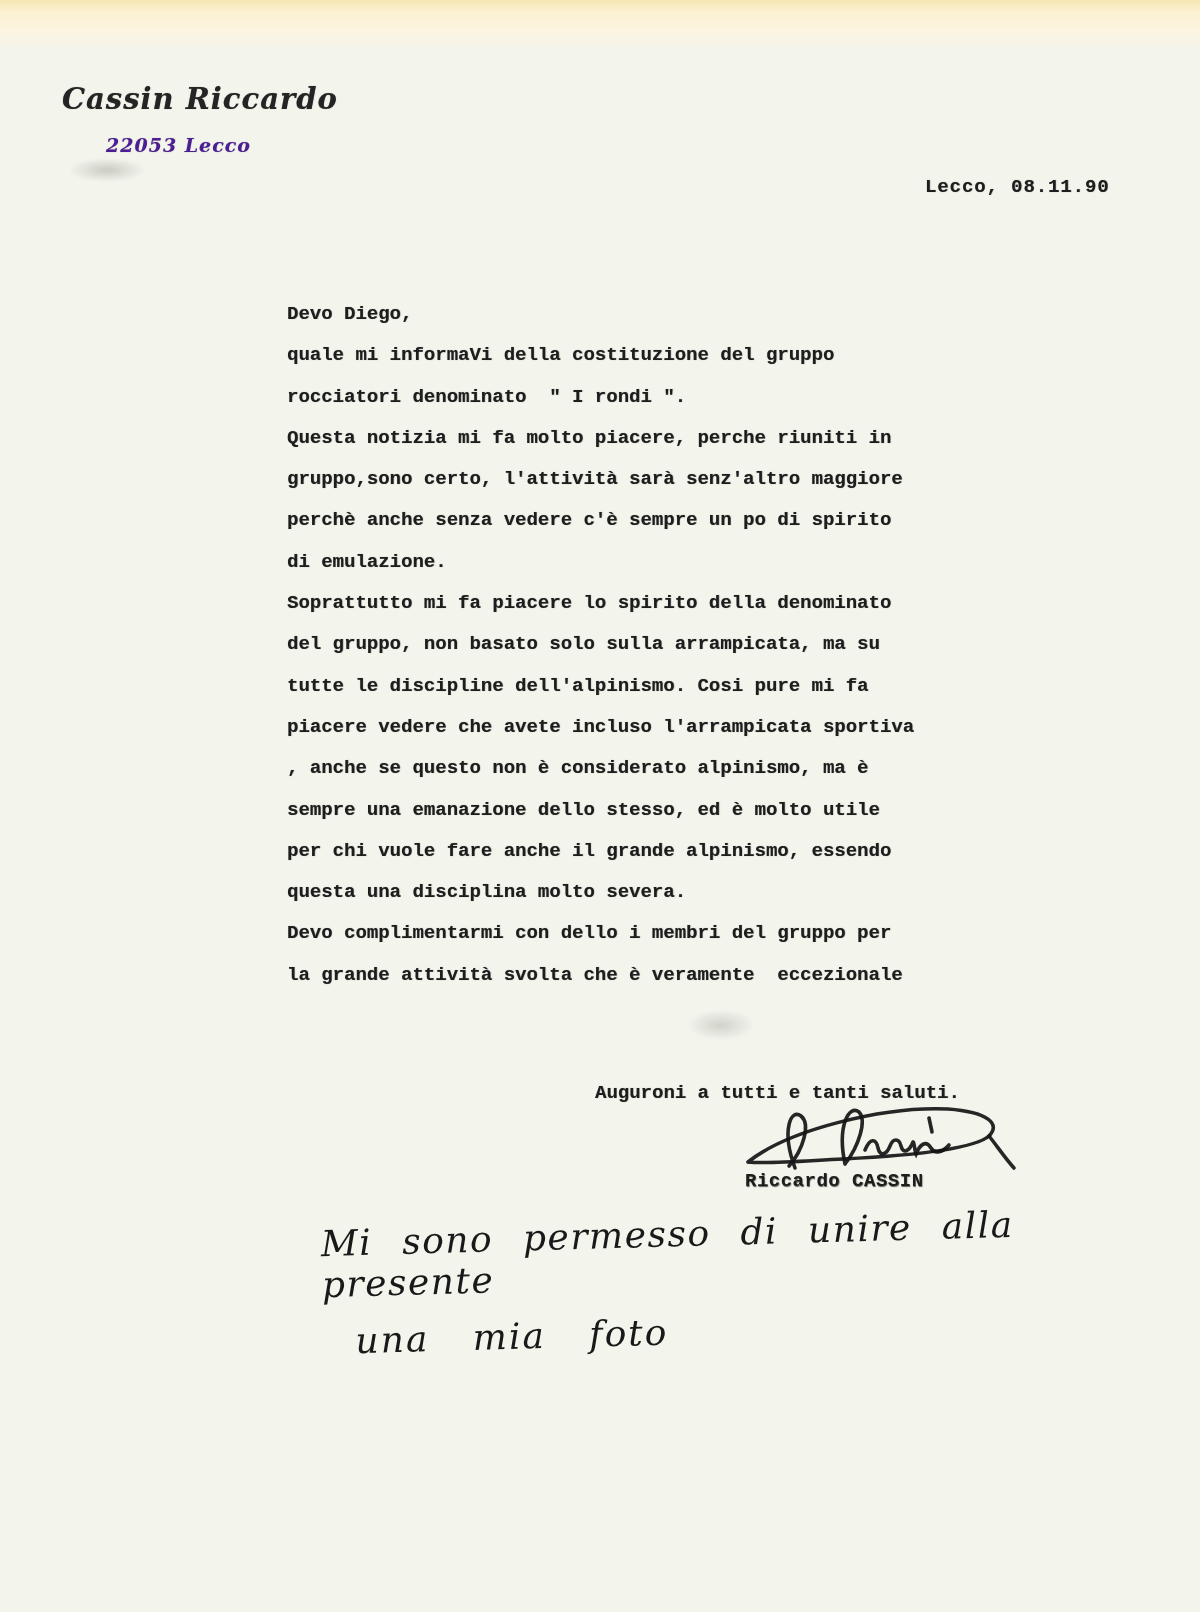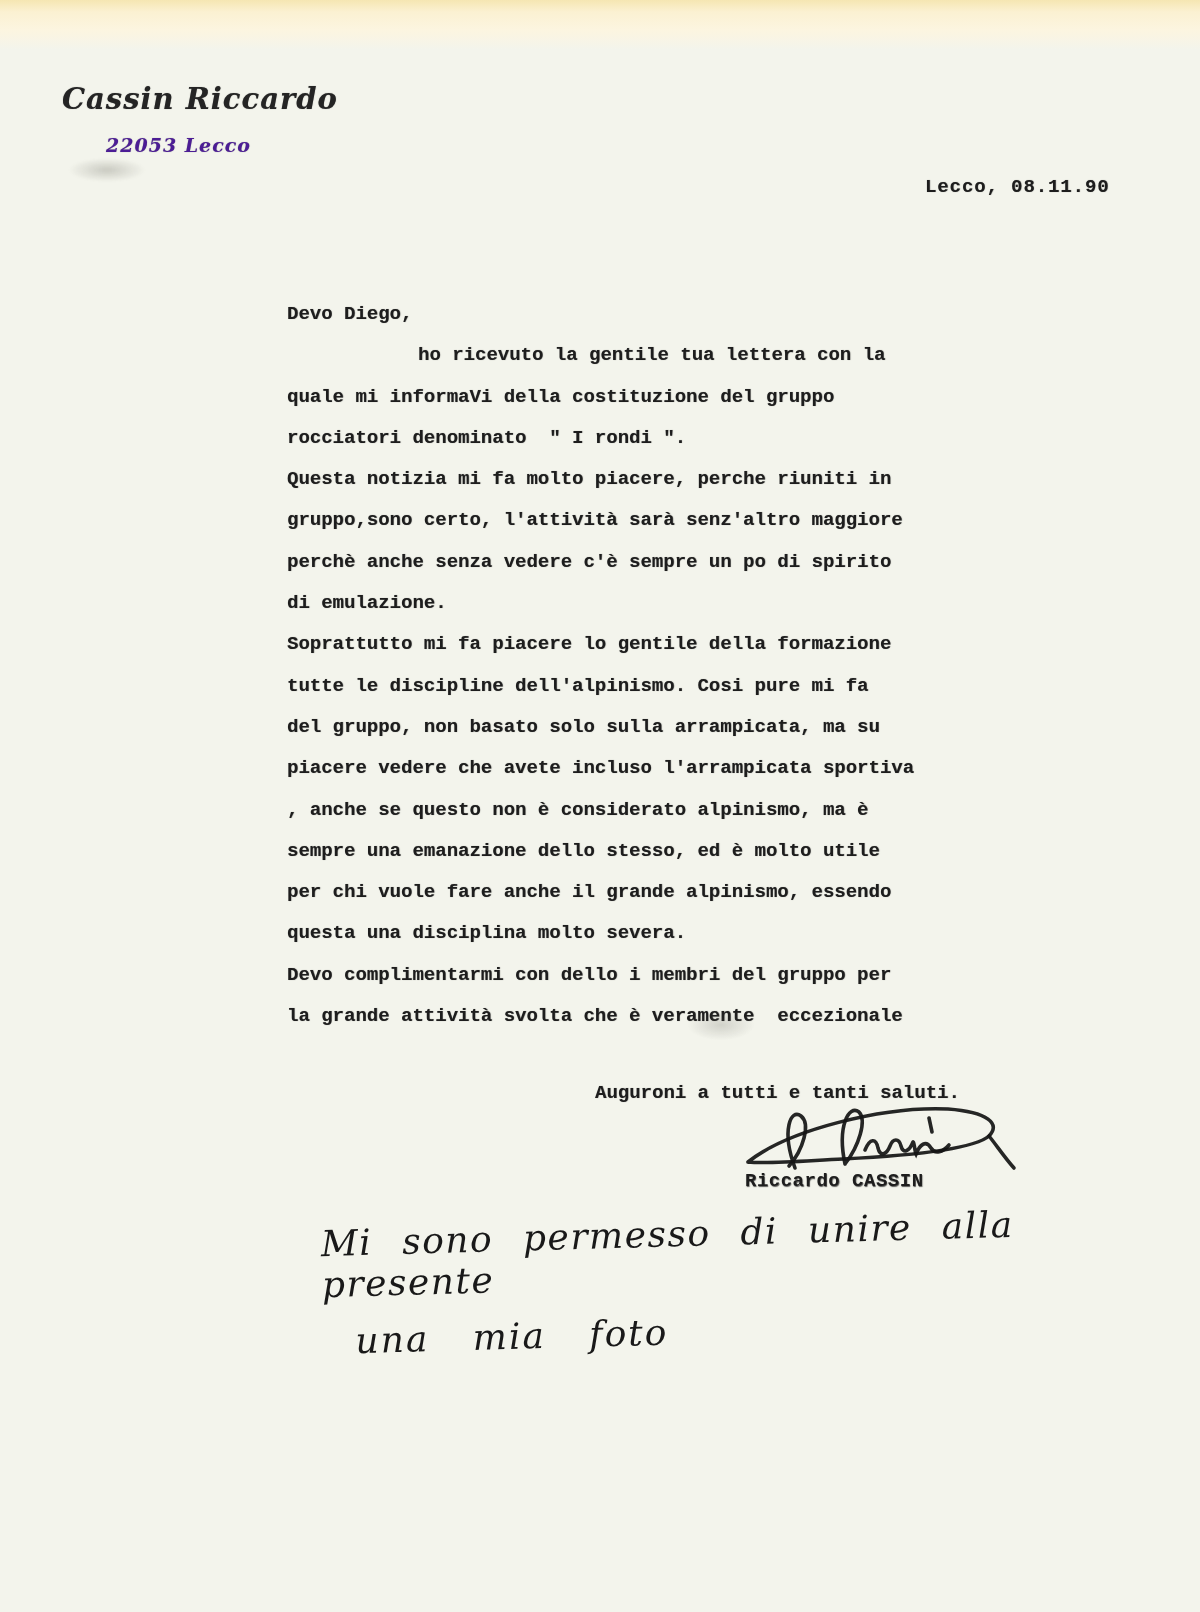--- a/index.html
+++ b/index.html
@@ -120,30 +120,29 @@
   <div class="top-band"></div>
 
   <div class="lh-name">Cassin Riccardo</div>
   <div class="lh-address">22053 Lecco</div>
   <div class="lh-smudge"></div>
 
   <div class="tw date-line">Lecco, 08.11.90</div>
 
   <div class="letter-body">
     <div class="tw tline">Devo Diego,</div>
-    <div class="tw tline indent">ho ricevuto la gentile tua lettera con la</div>
     <div class="tw tline">quale mi informaVi della costituzione del gruppo</div>
     <div class="tw tline">rocciatori denominato  " I rondi ".</div>
     <div class="tw tline">Questa notizia mi fa molto piacere, perche riuniti in</div>
     <div class="tw tline">gruppo,sono certo, l'attività sarà senz'altro maggiore</div>
     <div class="tw tline">perchè anche senza vedere c'è sempre un po di spirito</div>
     <div class="tw tline">di emulazione.</div>
-    <div class="tw tline">Soprattutto mi fa piacere lo gentile della formazione</div>
+    <div class="tw tline">Soprattutto mi fa piacere lo spirito della denominato</div>
+    <div class="tw tline">del gruppo, non basato solo sulla arrampicata, ma su</div>
     <div class="tw tline">tutte le discipline dell'alpinismo. Cosi pure mi fa</div>
-    <div class="tw tline">del gruppo, non basato solo sulla arrampicata, ma su</div>
     <div class="tw tline">piacere vedere che avete incluso l'arrampicata sportiva</div>
     <div class="tw tline">, anche se questo non è considerato alpinismo, ma è</div>
     <div class="tw tline">sempre una emanazione dello stesso, ed è molto utile</div>
     <div class="tw tline">per chi vuole fare anche il grande alpinismo, essendo</div>
     <div class="tw tline">questa una disciplina molto severa.</div>
     <div class="tw tline">Devo complimentarmi con dello i membri del gruppo per</div>
     <div class="tw tline">la grande attività svolta che è veramente  eccezionale</div>
   </div>
 
   <div class="mid-smudge"></div>

